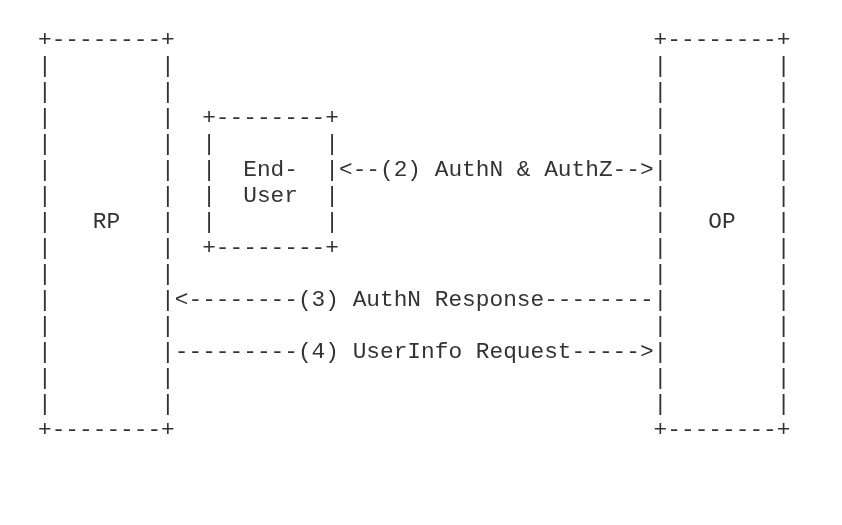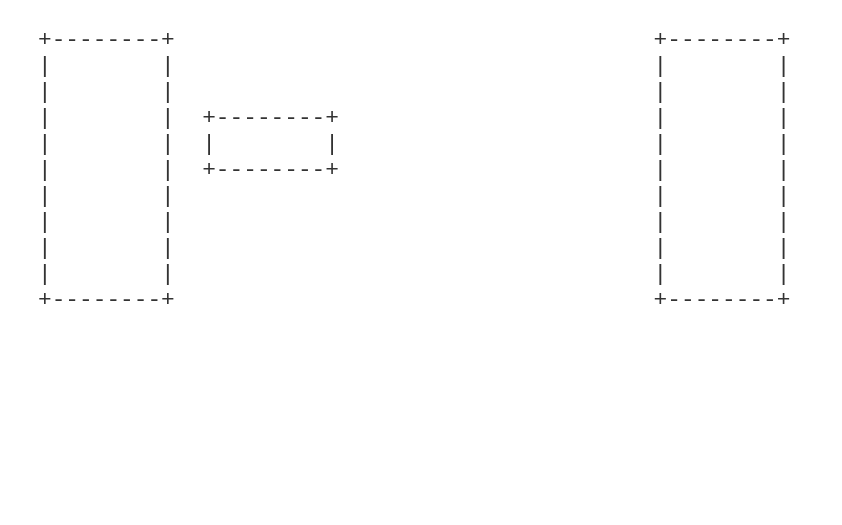--- a/index.html
+++ b/index.html
@@ -33,20 +33,25 @@
 </head>
 <body style="background: rgb(255, 255, 255);">
 
 <div class="canvas">
   <div class="ascii" style="color: rgb(51, 51, 51);">
       <div class="line">+--------+                                   +--------+</div>
       <div class="line">|        |                                   |        |</div>
       <div class="line">|        |                                   |        |</div>
       <div class="line">|        |  +--------+                       |        |</div>
       <div class="line">|        |  |        |                       |        |</div>
+      <div class="line">|        |  |  End-  |&lt;--(2) AuthN &amp; AuthZ--&gt;|        |</div>
+      <div class="line">|        |  |  User  |                       |        |</div>
+      <div class="line">|   RP   |  |        |                       |   OP   |</div>
       <div class="line">|        |  +--------+                       |        |</div>
       <div class="line">|        |                                   |        |</div>
+      <div class="line">|        |&lt;--------(3) AuthN Response--------|        |</div>
       <div class="line">|        |                                   |        |</div>
+      <div class="line">|        |---------(4) UserInfo Request-----&gt;|        |</div>
       <div class="line">|        |                                   |        |</div>
       <div class="line">|        |                                   |        |</div>
       <div class="line">+--------+                                   +--------+</div>
     </div>
 </div>
 
 </body></html>

